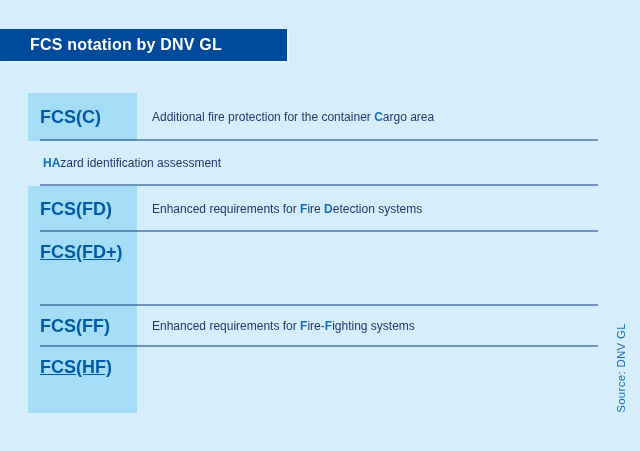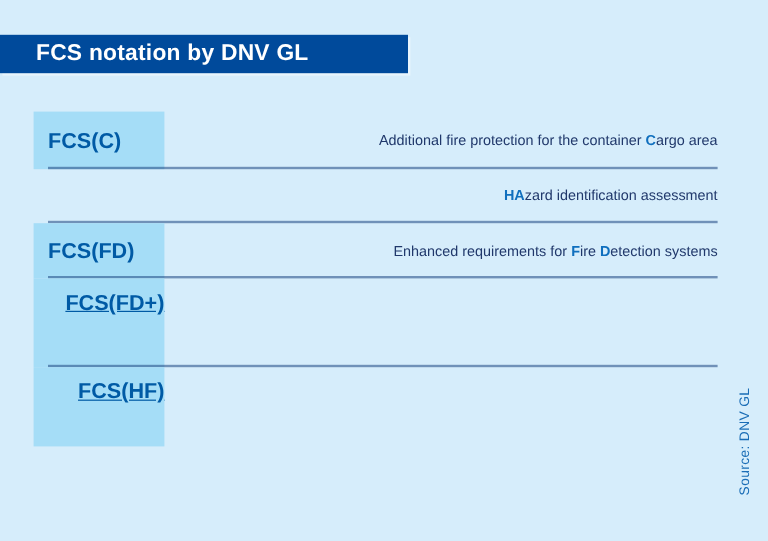--- a/index.html
+++ b/index.html
@@ -8,44 +8,43 @@
     width: 640px;
     height: 451px;
     background: var(--page_bg);
     font-family: "Liberation Sans", "DejaVu Sans", sans-serif;
     overflow: hidden;
   }
   .banner {
     position: absolute;
     left: 0;
     top: 29px;
-    width: 340px;
+    width: 287px;
     height: 32px;
     background: var(--banner_bg);
     color: var(--banner_text);
     display: flex;
     align-items: center;
     padding-left: 30px;
     box-sizing: border-box;
-    font-size: 19px;
+    font-size: 16px;
     font-weight: bold;
     letter-spacing: 0.2px;
     box-shadow: 2px 2px 0 rgba(255,255,255,0.45);
   }
   .table {
     position: absolute;
     left: 28px;
     top: 93px;
     width: 570px;
   }
   .row {
     position: relative;
     display: flex;
     align-items: center;
-    text-align: right;
   }
   .row.top { align-items: flex-start; }
   .code {
     width: 109px;
     box-sizing: border-box;
     padding-left: 12px;
     background: var(--code_bg);
     color: var(--code_text);
     font-weight: bold;
     font-size: 18px;
@@ -118,20 +117,25 @@
       <div class="code">FCS(FD)</div>
       <div class="desc"><span>Enhanced requirements for </span><span class="hl">F</span><span>ire </span><span class="hl">D</span><span>etection systems</span></div>
       <div class="divider"></div>
     </div>
 
     <div class="row h74 top">
       <div class="code">FCS(FD+)</div>
       <div class="divider"></div>
     </div>
 
+    <div class="row h41">
+      <div class="code">FCS(FF)</div>
+      <div class="desc"><span>Enhanced requirements for </span><span class="hl">F</span><span>ire-</span><span class="hl">F</span><span>ighting systems</span></div>
+      <div class="divider"></div>
+    </div>
 
     <div class="row h66 top">
       <div class="code">FCS(HF)</div>
     </div>
 
   </div>
 
   <div class="source">Source: DNV GL</div>
 
 </div>

